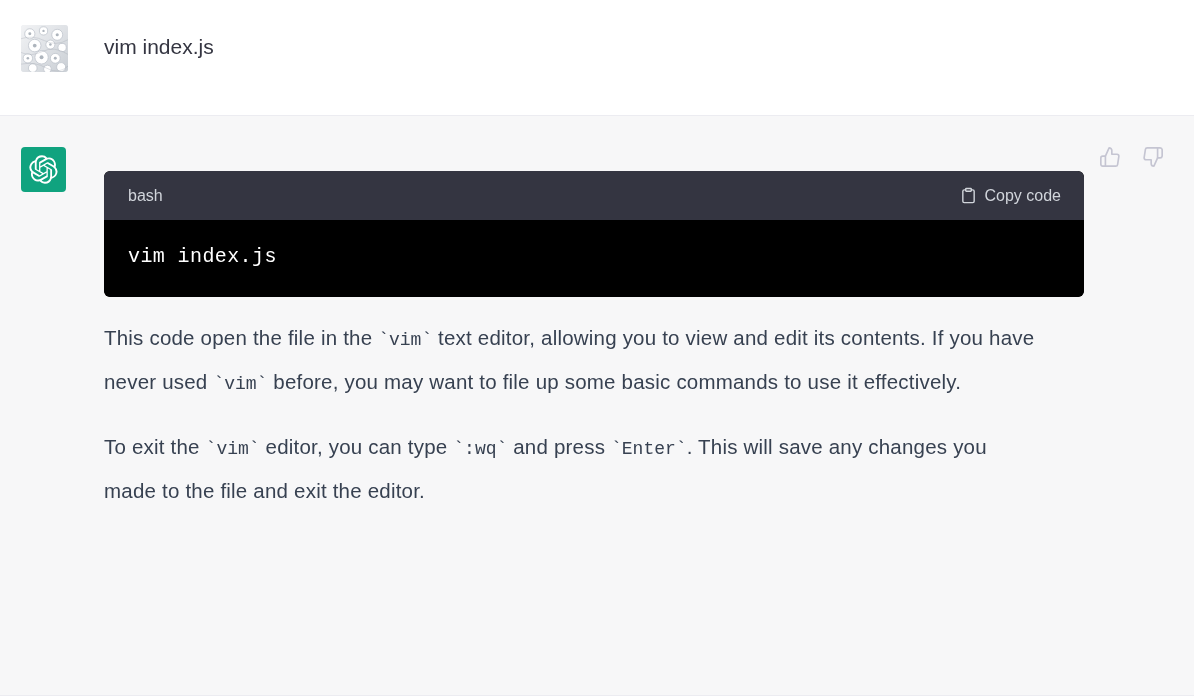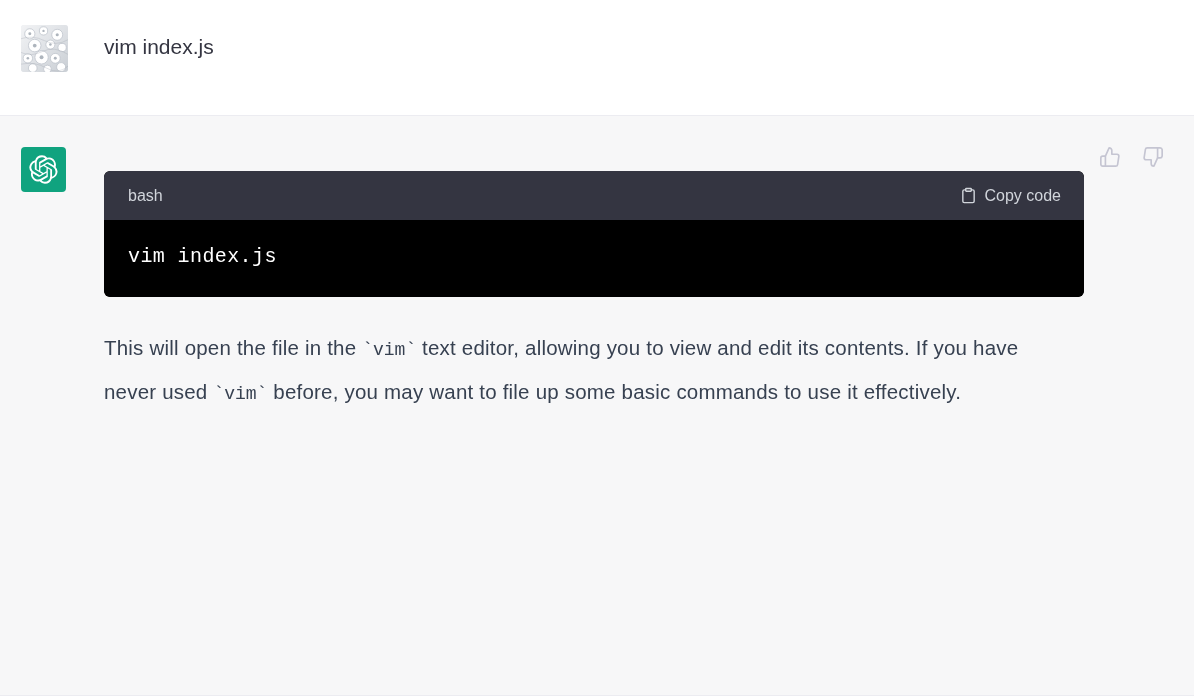--- a/index.html
+++ b/index.html
@@ -117,21 +117,21 @@
 
   .mono {
     font-family: "Liberation Mono", "DejaVu Sans Mono", monospace;
     font-size: 18px;
     letter-spacing: 0;
   }
 
   
   .codeblock {
     margin-top: 24px;
-    margin-bottom: 30px;
+    margin-bottom: 20px;
     width: 980px;
     border-radius: 6px;
     overflow: hidden;
     background: #000000;
   }
 
   .code-header {
     background: #343541;
     height: 49px;
     display: flex;
@@ -286,22 +286,23 @@
                   </svg>
                 </span>
                 <span>Copy code</span>
               </button>
             </div>
             <div class="code-body">
               <code>vim index.js</code>
             </div>
           </div>
 
-          <p class="para"><span>This will open the file in the </span><span class="mono">`vim`</span><span> text editor, allowing you to view and edit its contents. If you have never used </span><span class="mono">`vim`</span><span> before, you may want to file up some basic commands to use it effectively.</span></p>
-
+          <p class="para"><span>This code open the file in the </span><span class="mono">`vim`</span><span> text editor, allowing you to view and edit its contents. If you have never used </span><span class="mono">`vim`</span><span> before, you may want to file up some basic commands to use it effectively.</span></p>
+
+          <p class="para"><span>To exit the </span><span class="mono">`vim`</span><span> editor, you can type </span><span class="mono">`:wq`</span><span> and press </span><span class="mono">`Enter`</span><span>. This will save any changes you made to the file and exit the editor.</span></p>
 
         </div>
       </div>
 
       <div class="feedback">
         <button class="feedback-btn">
           <span>
             <svg viewBox="0 0 24 24" fill="none" stroke="currentColor" stroke-width="1.8" stroke-linecap="round" stroke-linejoin="round" aria-hidden="true">
               <path d="M14 9V5a3 3 0 0 0-3-3l-4 9v11h11.28a2 2 0 0 0 2-1.7l1.38-9a2 2 0 0 0-2-2.3z"></path>
               <path d="M7 22H4a2 2 0 0 1-2-2v-7a2 2 0 0 1 2-2h3"></path>

